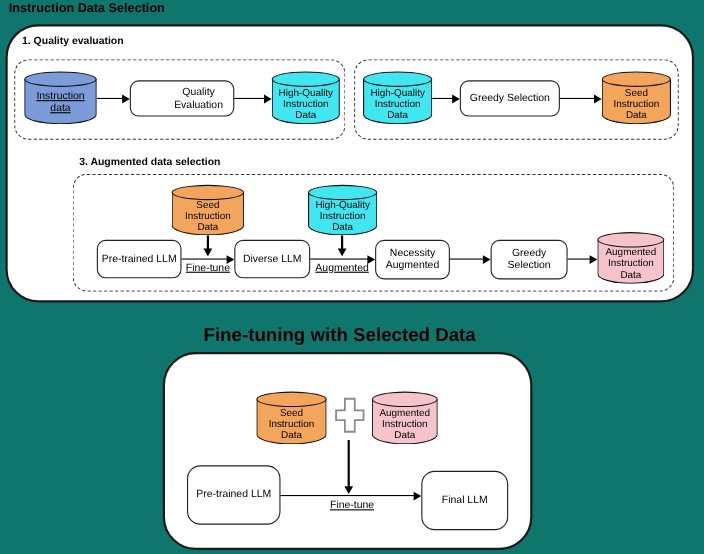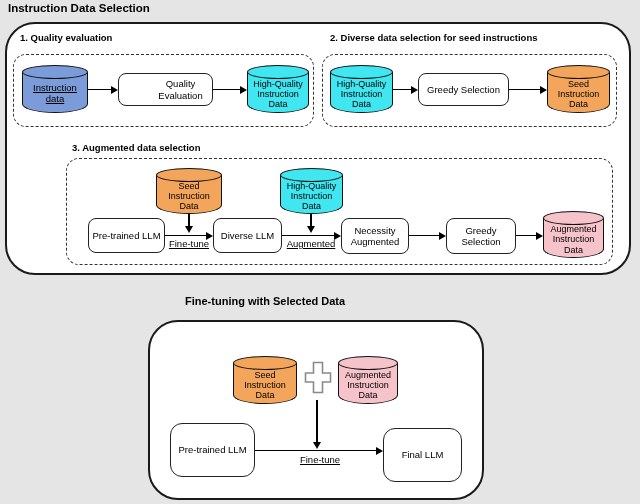--- a/index.html
+++ b/index.html
@@ -1,21 +1,21 @@
 <!DOCTYPE html>
 <html style="--blue: #7B9CD9; --cyan: #40E6F0; --orange: #F3A55B; --pink: #F6C3CA; --box_fill: #FFFFFF; --line: #000000; --plus_outline: #8A8A8A;"><head>
 <meta charset="utf-8">
 <style>
   html,body { margin:0; padding:0; background:#fff; }
   #canvas {
-    position:relative; width:640px; height:504px; background:#e5e5e5;
+    position:relative; width:640px; height:504px; background:#0f766e;
     font-family:"Liberation Sans", sans-serif; color:#000; overflow:hidden;
   }
   .title { position:absolute; font-weight:bold; font-size:11.5px; white-space:nowrap; }
-  .title.sub { font-size:11px;padding-left:34px; }
+  .title.sub { font-size:17px;padding-left:34px; }
   .container { position:absolute; border:2px solid #1a1a1a; border-radius:30px; background:#fff; box-sizing:border-box; }
   .dashed-group { position:absolute; border:1.5px dashed #333; border-radius:13px; box-sizing:border-box; }
   .sec-label { position:absolute; font-weight:bold; font-size:9.5px; white-space:nowrap; }
   .node {
     position:absolute; background:#fff; border:1.4px solid #222; border-radius:8px;
     display:flex; align-items:center; justify-content:center; text-align:center;
     font-size:9.5px; line-height:1.18; padding:2px; box-sizing:border-box;
   }
   .node.big { border-radius:12px; }
   .cyl { position:absolute; }
@@ -74,21 +74,20 @@
     <div class="ln"></div>
       <div class="hd"></div>
   </div>
 
   <div class="cyl" style="left:247px; top:65px; width:62px; height:48px; --c:var(--cyan);">
     <div class="cbody"></div>
     <div class="ctop"></div>
     <div class="clabel">High-Quality Instruction Data</div>
   </div>
 
-  <div class="sec-label" style="left:330px; top:32px;">2. Diverse data selection for seed instructions</div>
   <div class="dashed-group" style="left:322px; top:54px; width:295px; height:73px;"></div>
 
   <div class="cyl" style="left:330px; top:65px; width:63px; height:48px; --c:var(--cyan);">
     <div class="cbody"></div>
     <div class="ctop"></div>
     <div class="clabel">High-Quality Instruction Data</div>
   </div>
 
   <div class="arrow-h" style="left:393px; top:85.5px; width:25px;">
     <div class="ln"></div>

